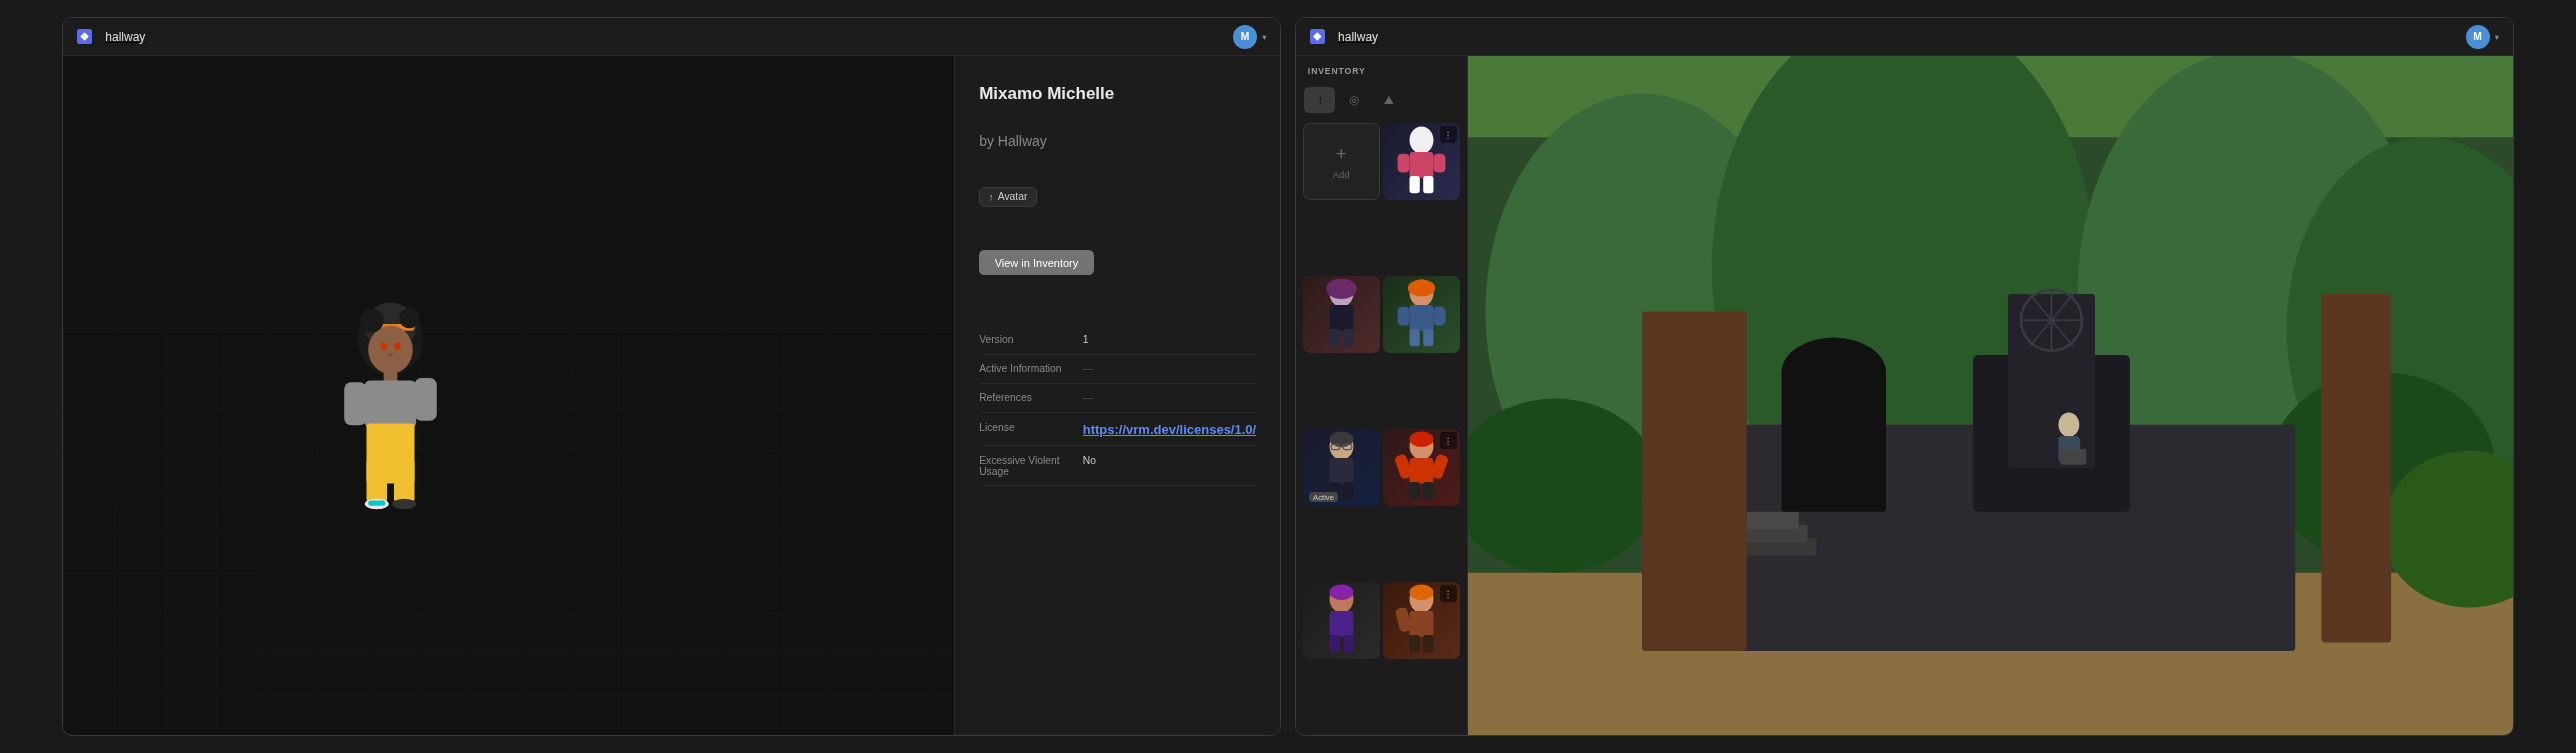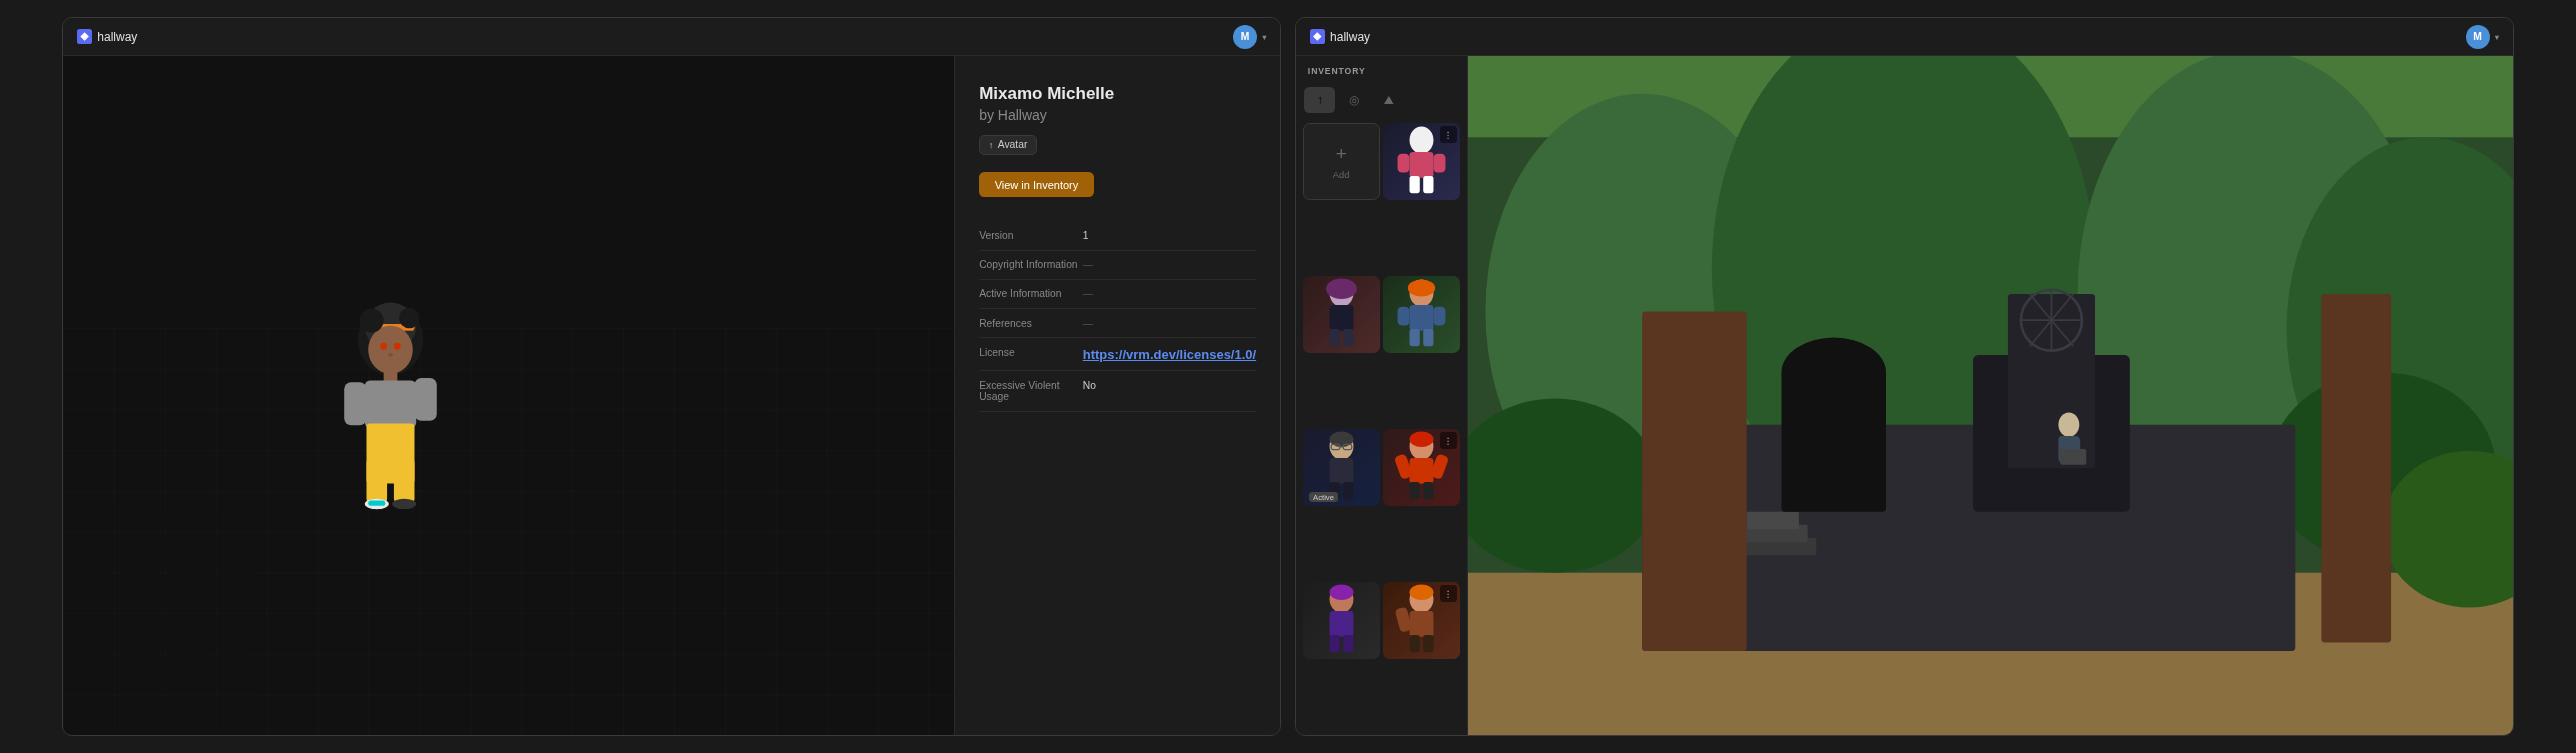--- a/index.html
+++ b/index.html
@@ -36,21 +36,22 @@
       padding: 8.6px 13.7px;
       background: #1c1c1c;
       border-bottom: 0.9px solid #2a2a2a;
       height: 38px;
       flex-shrink: 0;
     }
 
     .titlebar-left {
       display: flex;
       align-items: center;
-      gap: 5px;
+      gap: 13px;
+      text-decoration: underline;
     }
 
     .titlebar-logo {
       width: 15.5px;
       height: 15.5px;
       background: #5b6af0;
       border-radius: 2.6px;
       display: flex;
       align-items: center;
       justify-content: center;
@@ -121,20 +122,21 @@
     }
 
     .info-panel {
       width: 326px;
       background: #1c1c1c;
       padding: 27.5px 24px 20.6px;
       display: flex;
       flex-direction: column;
       border-left: 0.9px solid #2a2a2a;
       overflow-y: auto;
+      gap: 26px;
     }
 
     .avatar-name {
       color: #e8e8e8;
       font-size: 17px;
       font-weight: 600;
       margin-bottom: 3.4px;
     }
 
     .avatar-author {
@@ -155,21 +157,21 @@
       font-size: 10.3px;
       margin-bottom: 17px;
       width: fit-content;
     }
 
     .tag-icon {
       font-size: 9.4px;
     }
 
     .view-inventory-btn {
-      background: #a16207;
+      background: #737373;
       color: white;
       border: none;
       border-radius: 5.2px;
       padding: 6.9px 15.5px;
       font-size: 11px;
       cursor: pointer;
       margin-bottom: 24px;
       width: fit-content;
     }
 
@@ -449,24 +451,20 @@
         <span class="tag-icon">↑</span>
         <span>Avatar</span>
       </div>
       <button class="view-inventory-btn">View in Inventory</button>
 
       <table class="info-table">
         <tbody id="info-table-body">
             <tr>
               <td>Version</td>
               <td>1</td>
-            </tr>
-            <tr>
-              <td>Copyright Information</td>
-              <td><span class="em-dash">—</span></td>
             </tr>
             <tr>
               <td>Active Information</td>
               <td><span class="em-dash">—</span></td>
             </tr>
             <tr>
               <td>References</td>
               <td><span class="em-dash">—</span></td>
             </tr>
             <tr>

